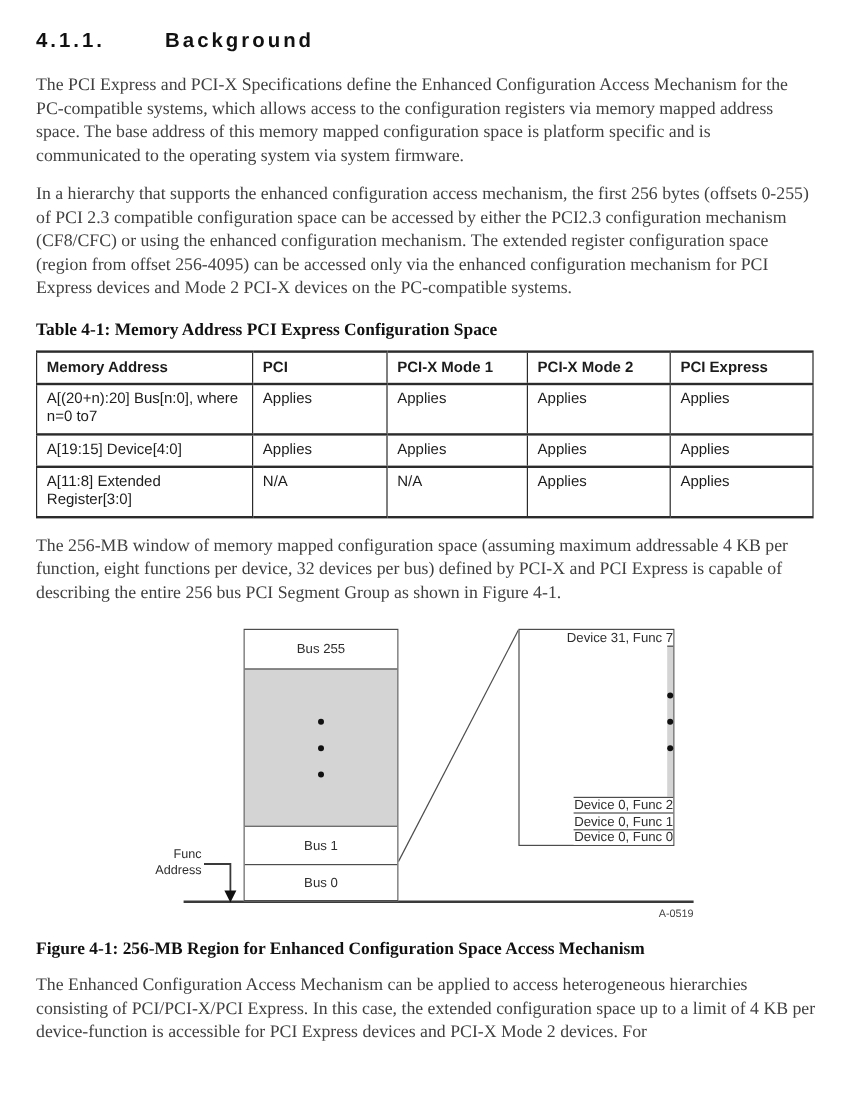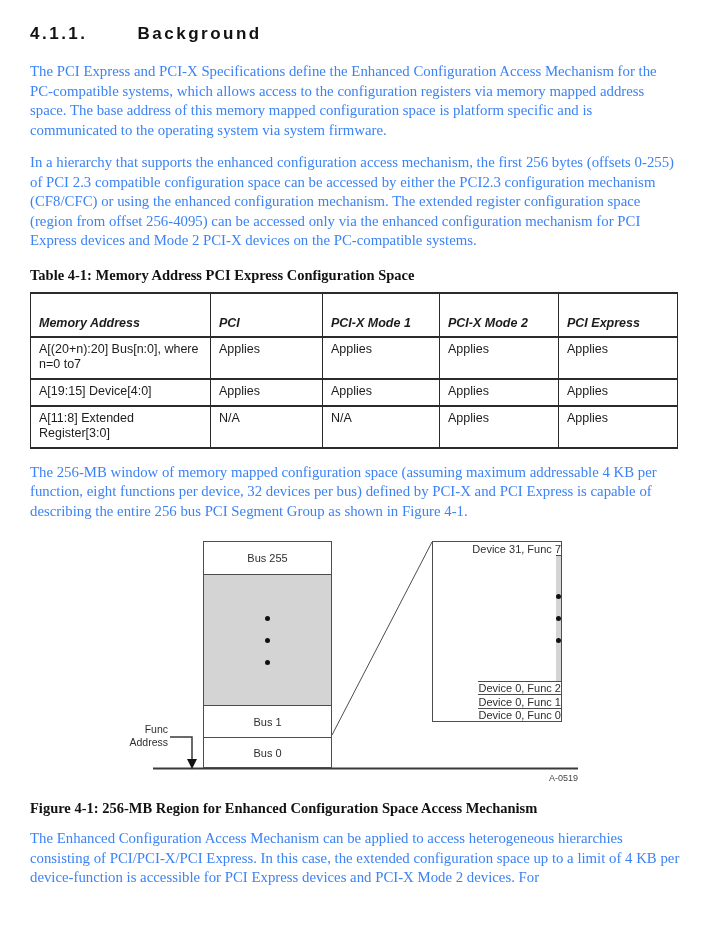--- a/index.html
+++ b/index.html
@@ -17,21 +17,21 @@
   .section-heading{
     font-family:"Liberation Sans", sans-serif;
     font-size:17px;font-weight:bold;
     letter-spacing:2.5px;
     margin:0 0 18px 0;color:#111;
   }
   .section-heading .title{margin-left:50px;}
   
   p.body{
     font-size:14.8px;line-height:19.5px;
-    margin:0 0 13px 0;color:#3b82f6;
+    margin:0 0 13px 0;color:#404040;
   }
   
   .table-caption{
     text-align:left;font-weight:bold;font-size:14.5px;
     margin:16px 0 8px 0;color:#111;
   }
   
   table.cfg{
     border-collapse:collapse;table-layout:fixed;
     width:647px;
@@ -40,21 +40,21 @@
     margin-bottom:14px;
   }
   table.cfg th, table.cfg td{
     border:1px solid #2b2b2b;
     border-top:2px solid #2b2b2b;
     border-bottom:2px solid #2b2b2b;
     padding:4px 8px 6px 8px;
     text-align:left;vertical-align:top;
     overflow:hidden;
   }
-  table.cfg th{font-weight:bold;padding-top:22px;padding-bottom:5px;font-style:italic;}
+  table.cfg th{font-weight:bold;padding-top:5px;padding-bottom:5px;}
   
   .figure{
     position:relative;
     width:652px;height:245px;
     margin-top:20px;
     font-family:"Liberation Sans", sans-serif;
     color:#2e2e2e;
   }
   .figure svg{position:absolute;left:0;top:0;}
   .stack{

